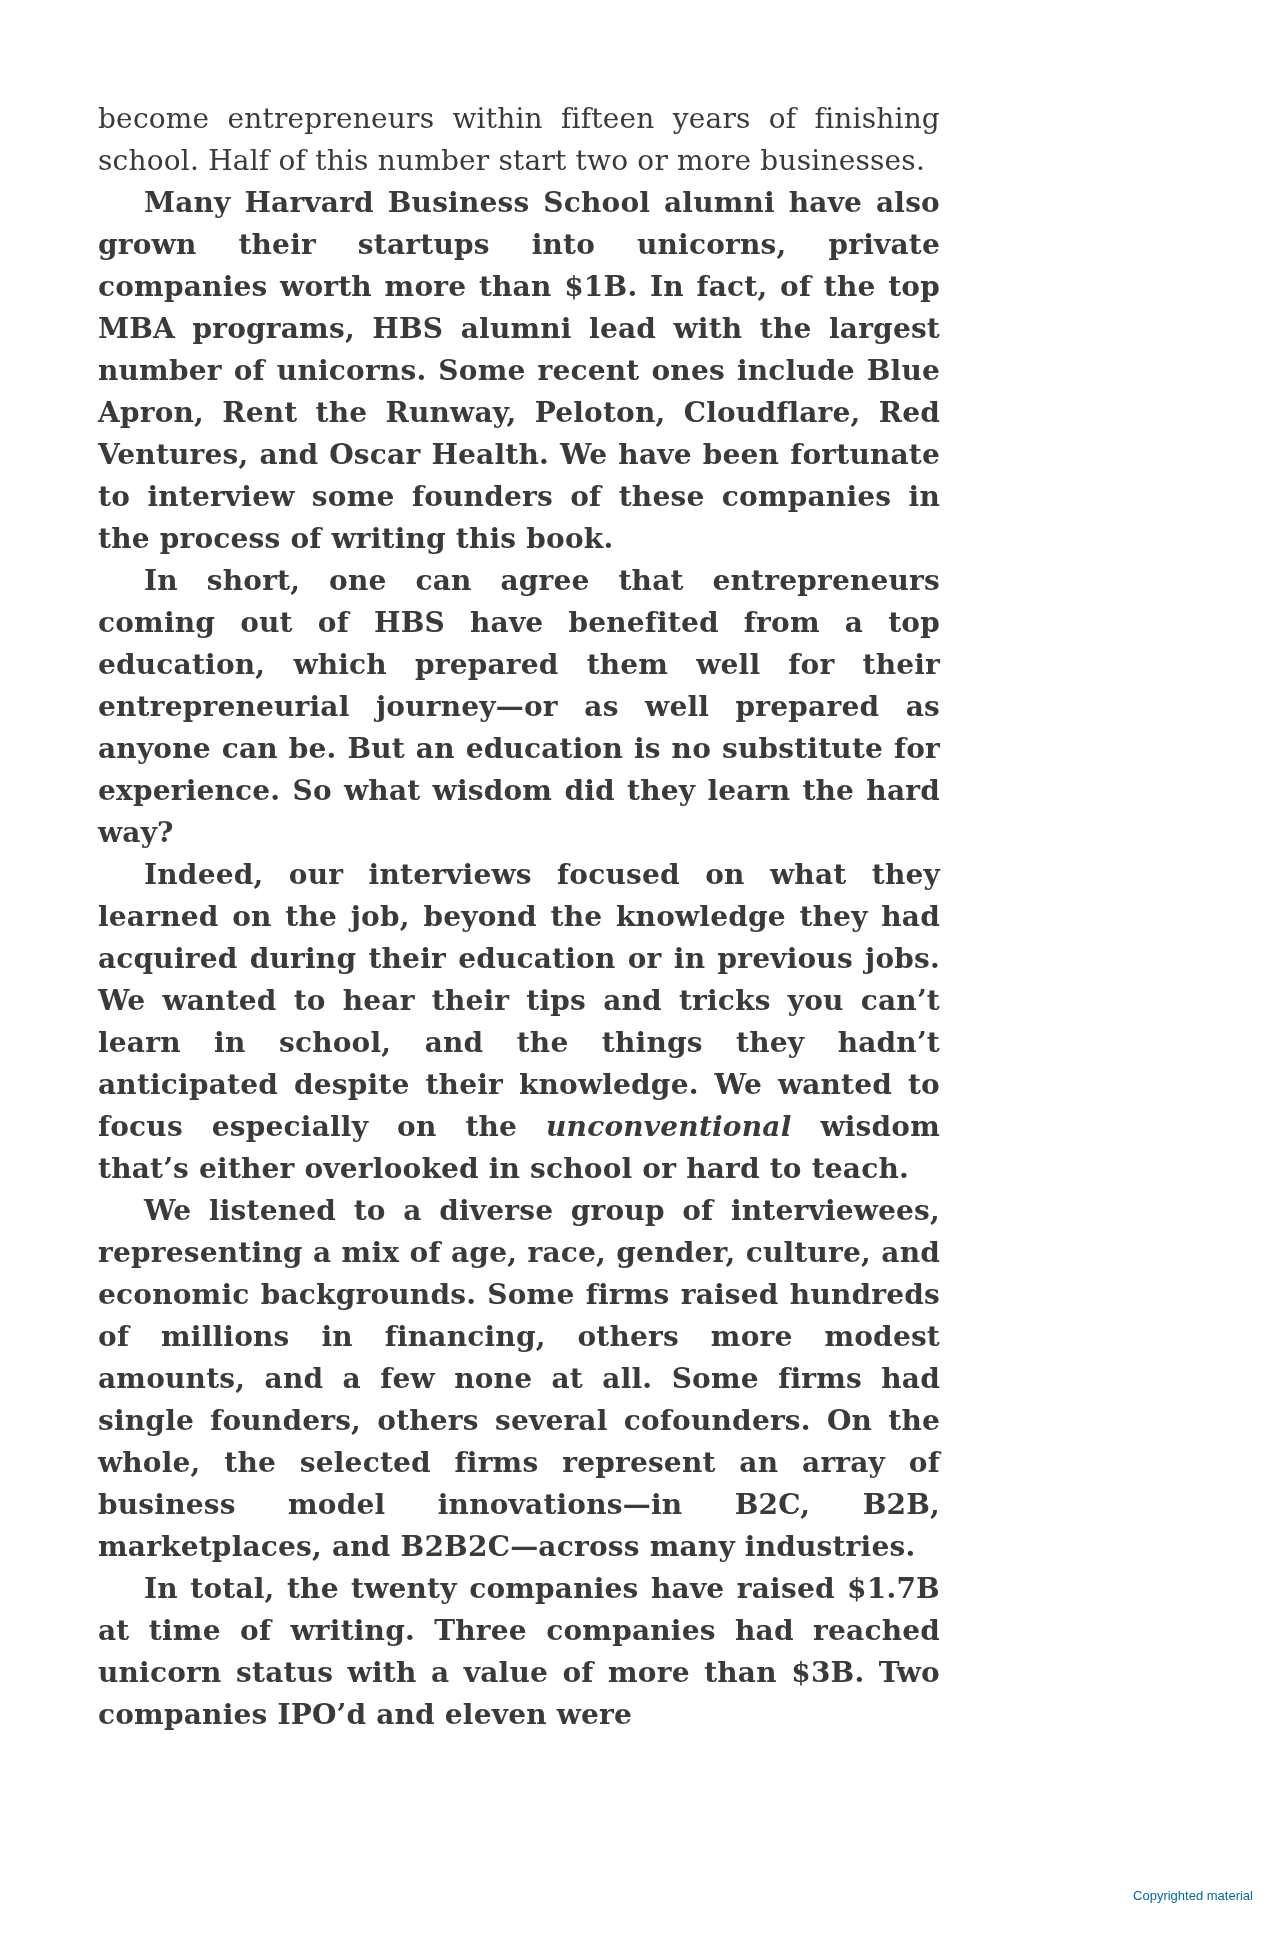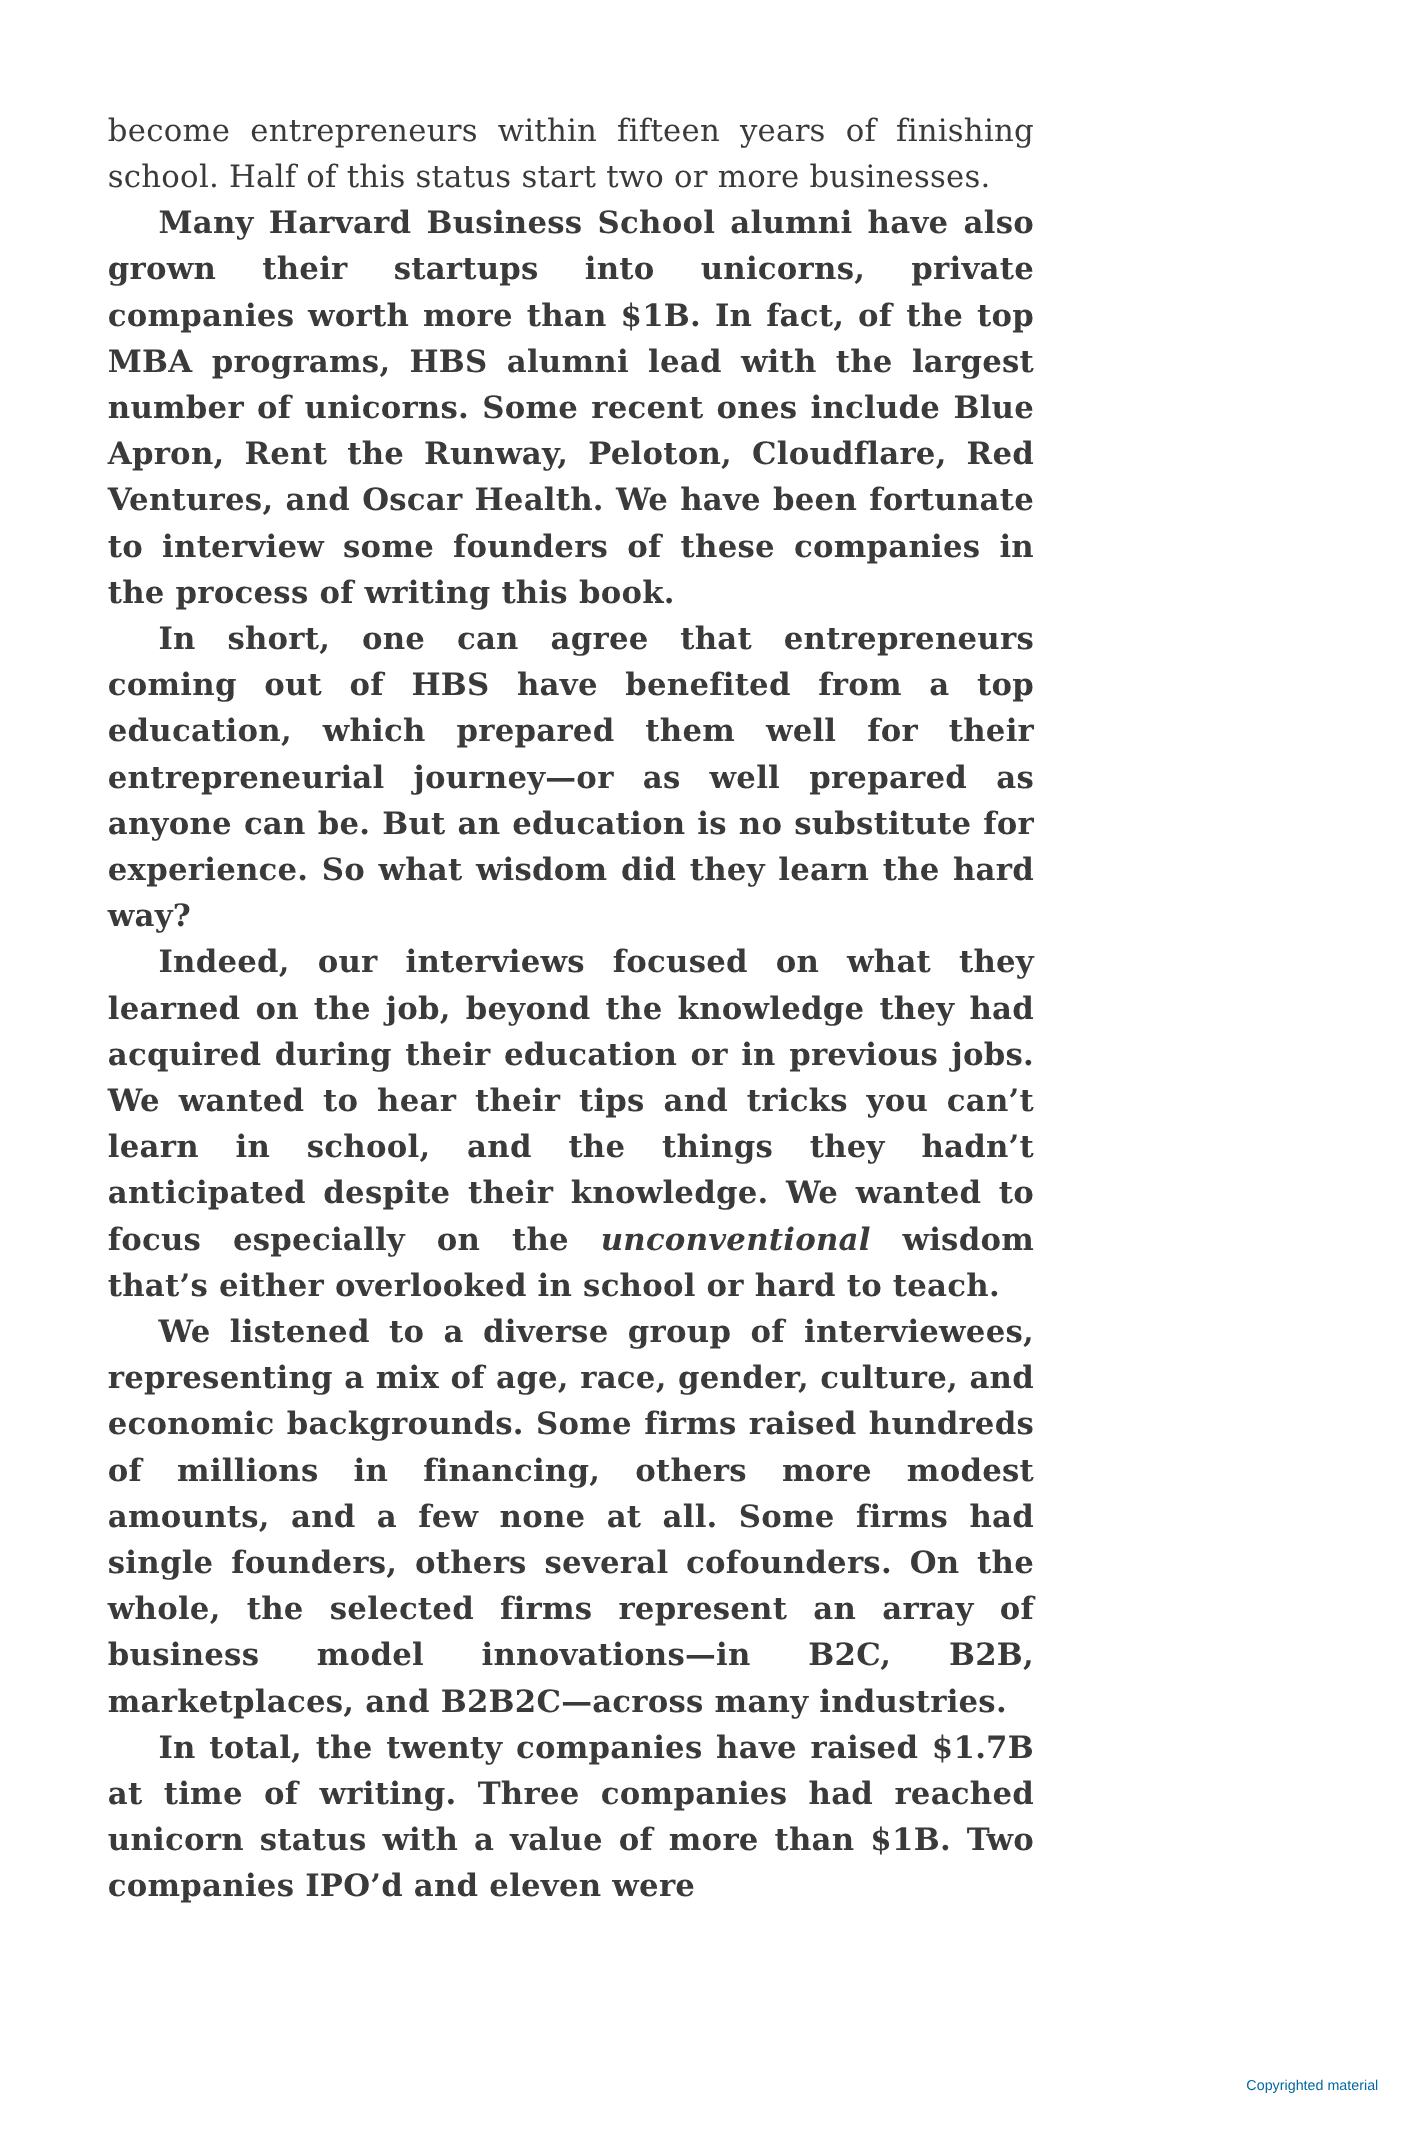--- a/index.html
+++ b/index.html
@@ -48,21 +48,21 @@
     font-family: "Liberation Sans", sans-serif;
     font-size: 13px;
     color: #0369a1;
   }
 </style>
 </head>
 <body>
 
 <div class="page">
   <div class="text-block" id="paragraphs">
-      <p class="para"><span>become entrepreneurs within fifteen years of finishing school. Half of this status start two or more businesses.</span></p>
+      <p class="para"><span>become entrepreneurs within fifteen years of finishing school. Half of this number start two or more businesses.</span></p>
       <p class="para indent"><span>Many Harvard Business School alumni have also grown their startups into unicorns, private companies worth more than $1B. In fact, of the top MBA programs, HBS alumni lead with the largest number of unicorns. Some recent ones include Blue Apron, Rent the Runway, Peloton, Cloudflare, Red Ventures, and Oscar Health. We have been fortunate to interview some founders of these companies in the process of writing this book.</span></p>
       <p class="para indent"><span>In short, one can agree that entrepreneurs coming out of HBS have benefited from a top education, which prepared them well for their entrepreneurial journey—or as well prepared as anyone can be. But an education is no substitute for experience. So what wisdom did they learn the hard way?</span></p>
       <p class="para indent"><span>Indeed, our interviews focused on what they learned on the job, beyond the knowledge they had acquired during their education or in previous jobs. We wanted to hear their tips and tricks you can’t learn in school, and the things they hadn’t anticipated despite their knowledge. We wanted to focus especially on the </span><span class="italic">unconventional</span><span> wisdom that’s either overlooked in school or hard to teach.</span></p>
       <p class="para indent"><span>We listened to a diverse group of interviewees, representing a mix of age, race, gender, culture, and economic backgrounds. Some firms raised hundreds of millions in financing, others more modest amounts, and a few none at all. Some firms had single founders, others several cofounders. On the whole, the selected firms represent an array of business model innovations—in B2C, B2B, marketplaces, and B2B2C—across many industries.</span></p>
-      <p class="para indent"><span>In total, the twenty companies have raised $1.7B at time of writing. Three companies had reached unicorn status with a value of more than $1B. Two companies IPO’d and eleven were</span></p>
+      <p class="para indent"><span>In total, the twenty companies have raised $1.7B at time of writing. Three companies had reached unicorn status with a value of more than $3B. Two companies IPO’d and eleven were</span></p>
     </div>
   <div class="watermark">Copyrighted material</div>
 </div>
 
 </body></html>

